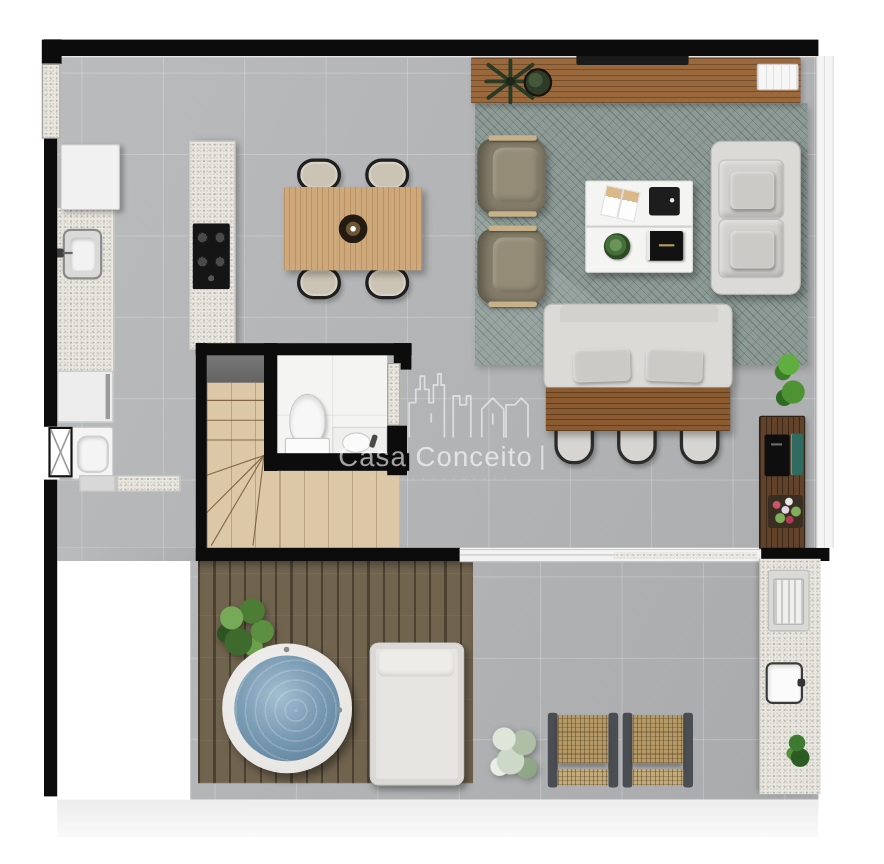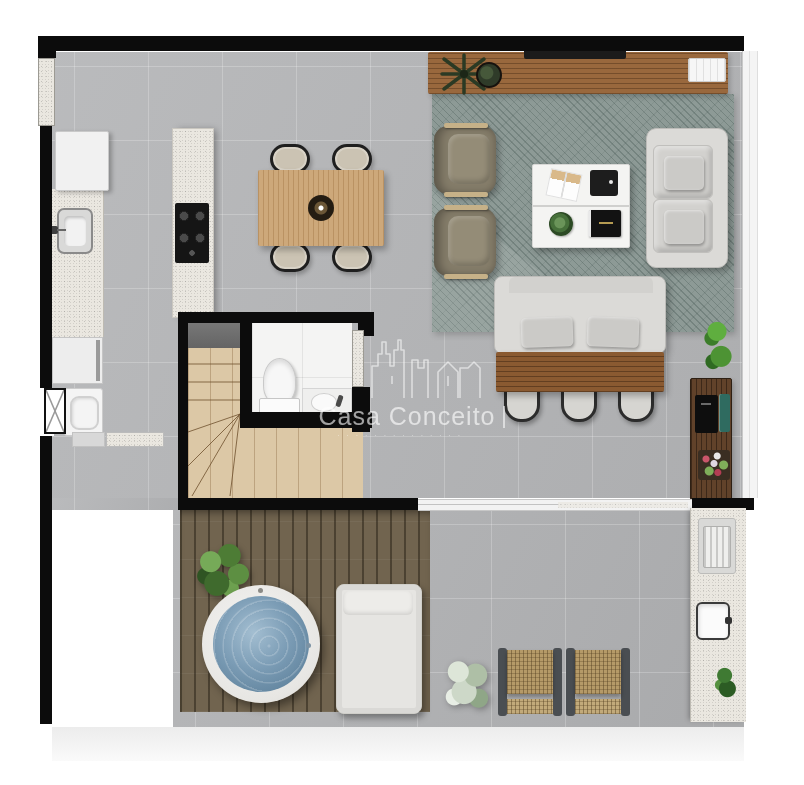--- a/index.html
+++ b/index.html
@@ -322,19 +322,19 @@
     <svg style="position:absolute;left:73px;top:2px;" width="120" height="66" viewBox="0 0 120 66">
       <g fill="none" stroke="rgba(255,255,255,.55)" stroke-width="1.6" stroke-linejoin="round">
         <path d="M4 66 V34 H10 V22 H14 V10 H18 V22 H22 V34 H26 V18 H30 V8 H33 V18 H36 V66"></path>
         <path d="M44 66 V28 H50 V36 H56 V28 H60 V66"></path>
         <path d="M70 66 V40 L80 30 L90 40 V66"></path>
         <path d="M92 66 V36 H100 L106 30 L112 36 V66"></path>
         <line x1="24" y1="44" x2="24" y2="52"></line>
           <line x1="80" y1="44" x2="80" y2="54"></line>
       </g>
     </svg>
-    <div class="abs" style="left:12px;top:72px;width:210px;text-align:center;">
+    <div class="abs" style="left:1px;top:72px;width:210px;text-align:center;">
       <span class="wm-text">Casa Conceito</span><span class="wm-sep"></span>
     </div>
     <div class="abs wm-tag" style="left:0;top:102px;width:210px;text-align:center;">· · · · · · · · · · · · · ·</div>
   </div>
 
 </div>
 
 </body></html>

